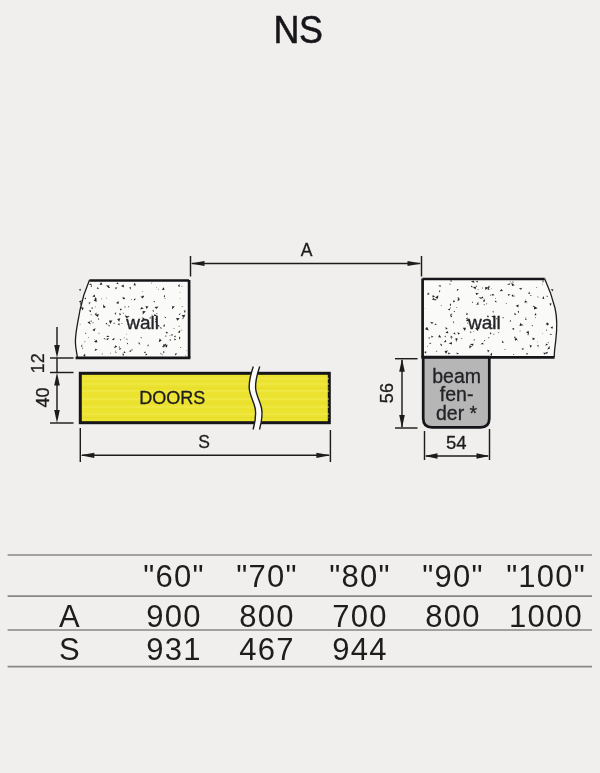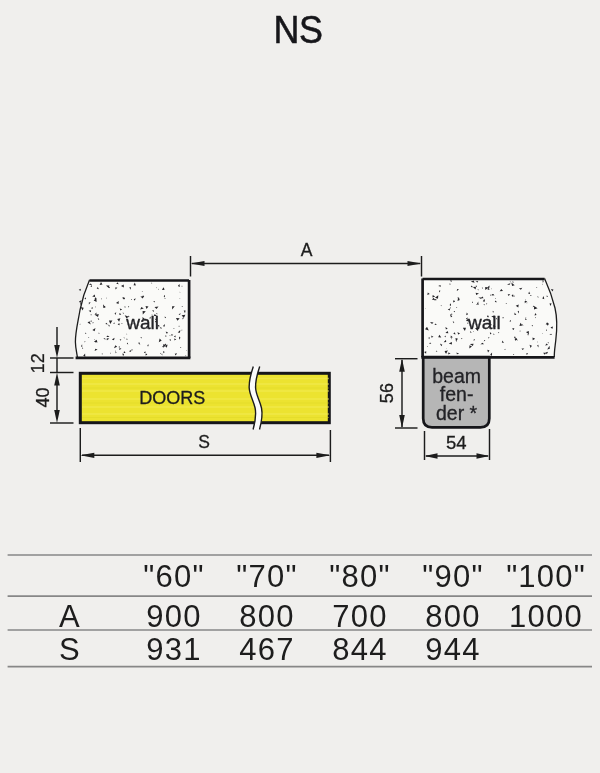--- a/index.html
+++ b/index.html
@@ -172,15 +172,14 @@
     <span>800</span>
     <span>700</span>
     <span>800</span>
     <span>1000</span>
   </div>
 
 <div class="trow" style="top:634.5px">
     <span class="c0">S</span>
     <span>931</span>
     <span>467</span>
-    <span>844</span>
     <span>944</span>
   </div>
 
 </body></html>

